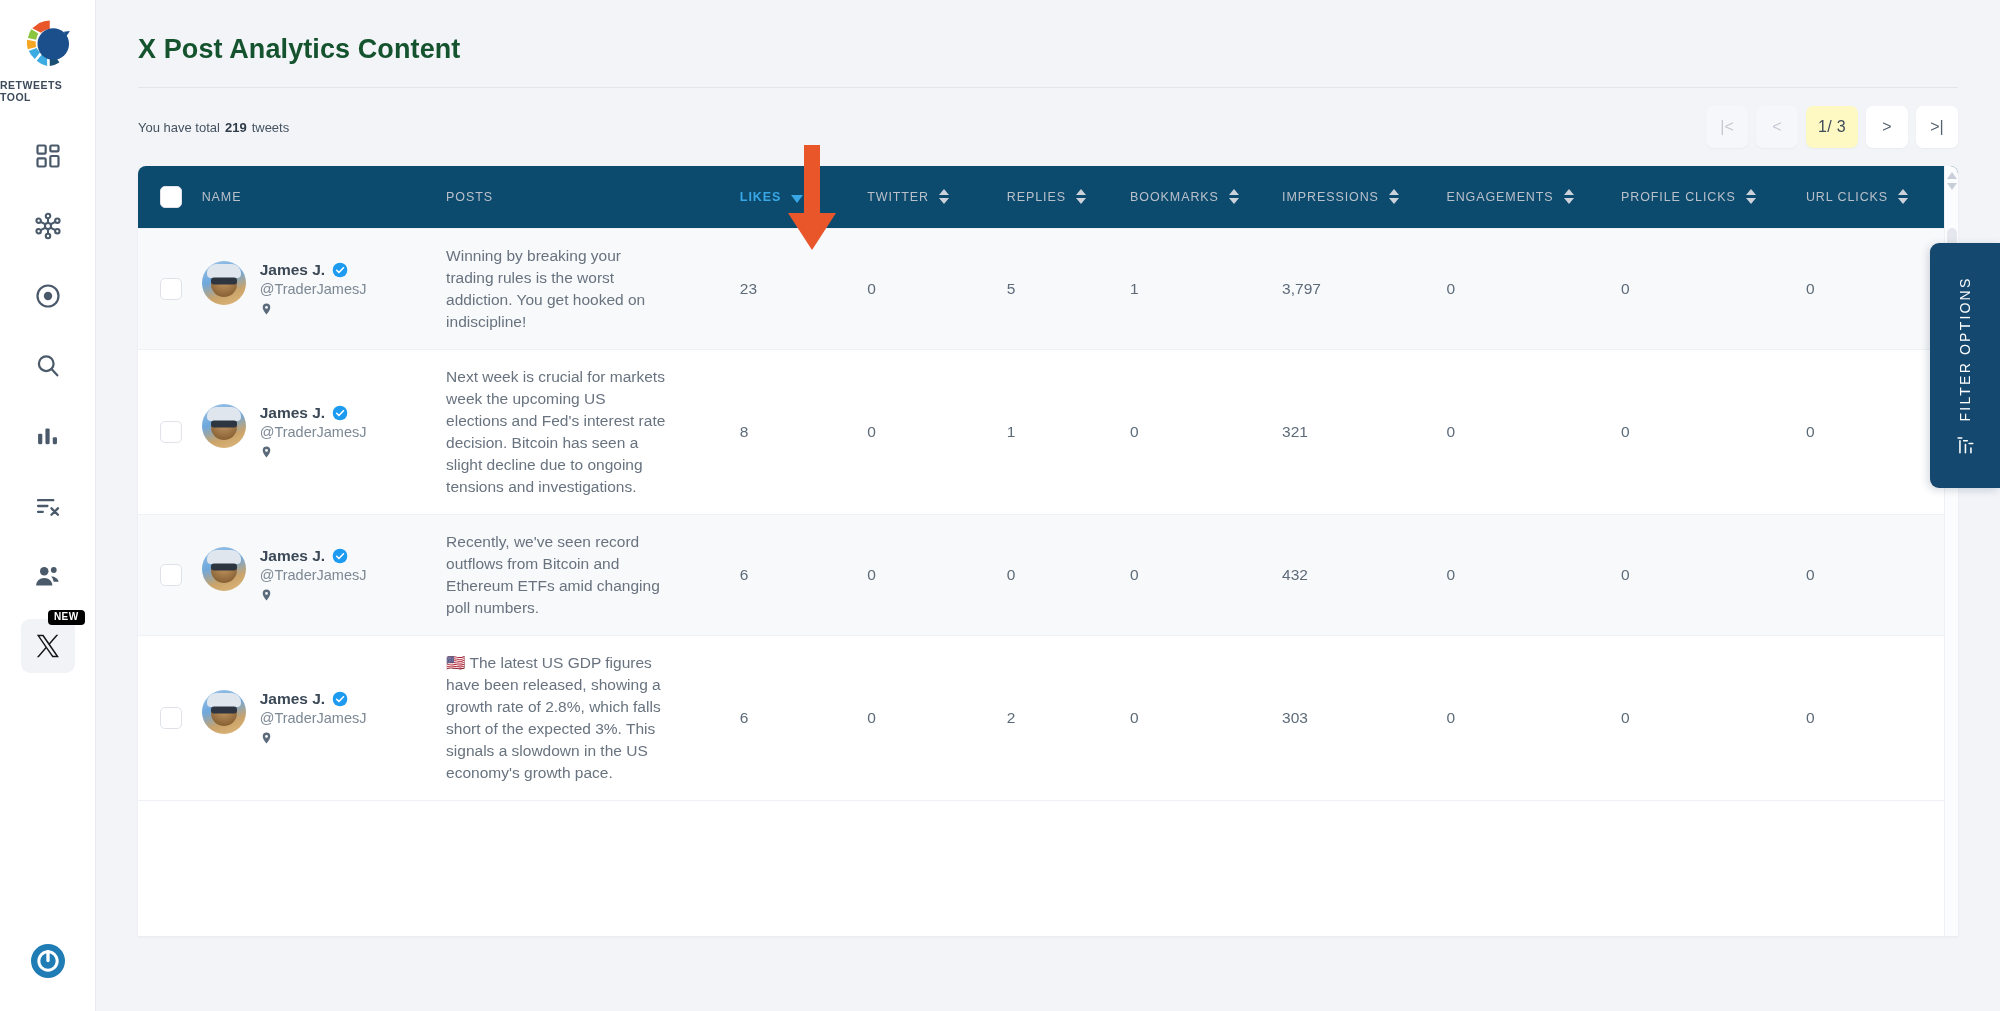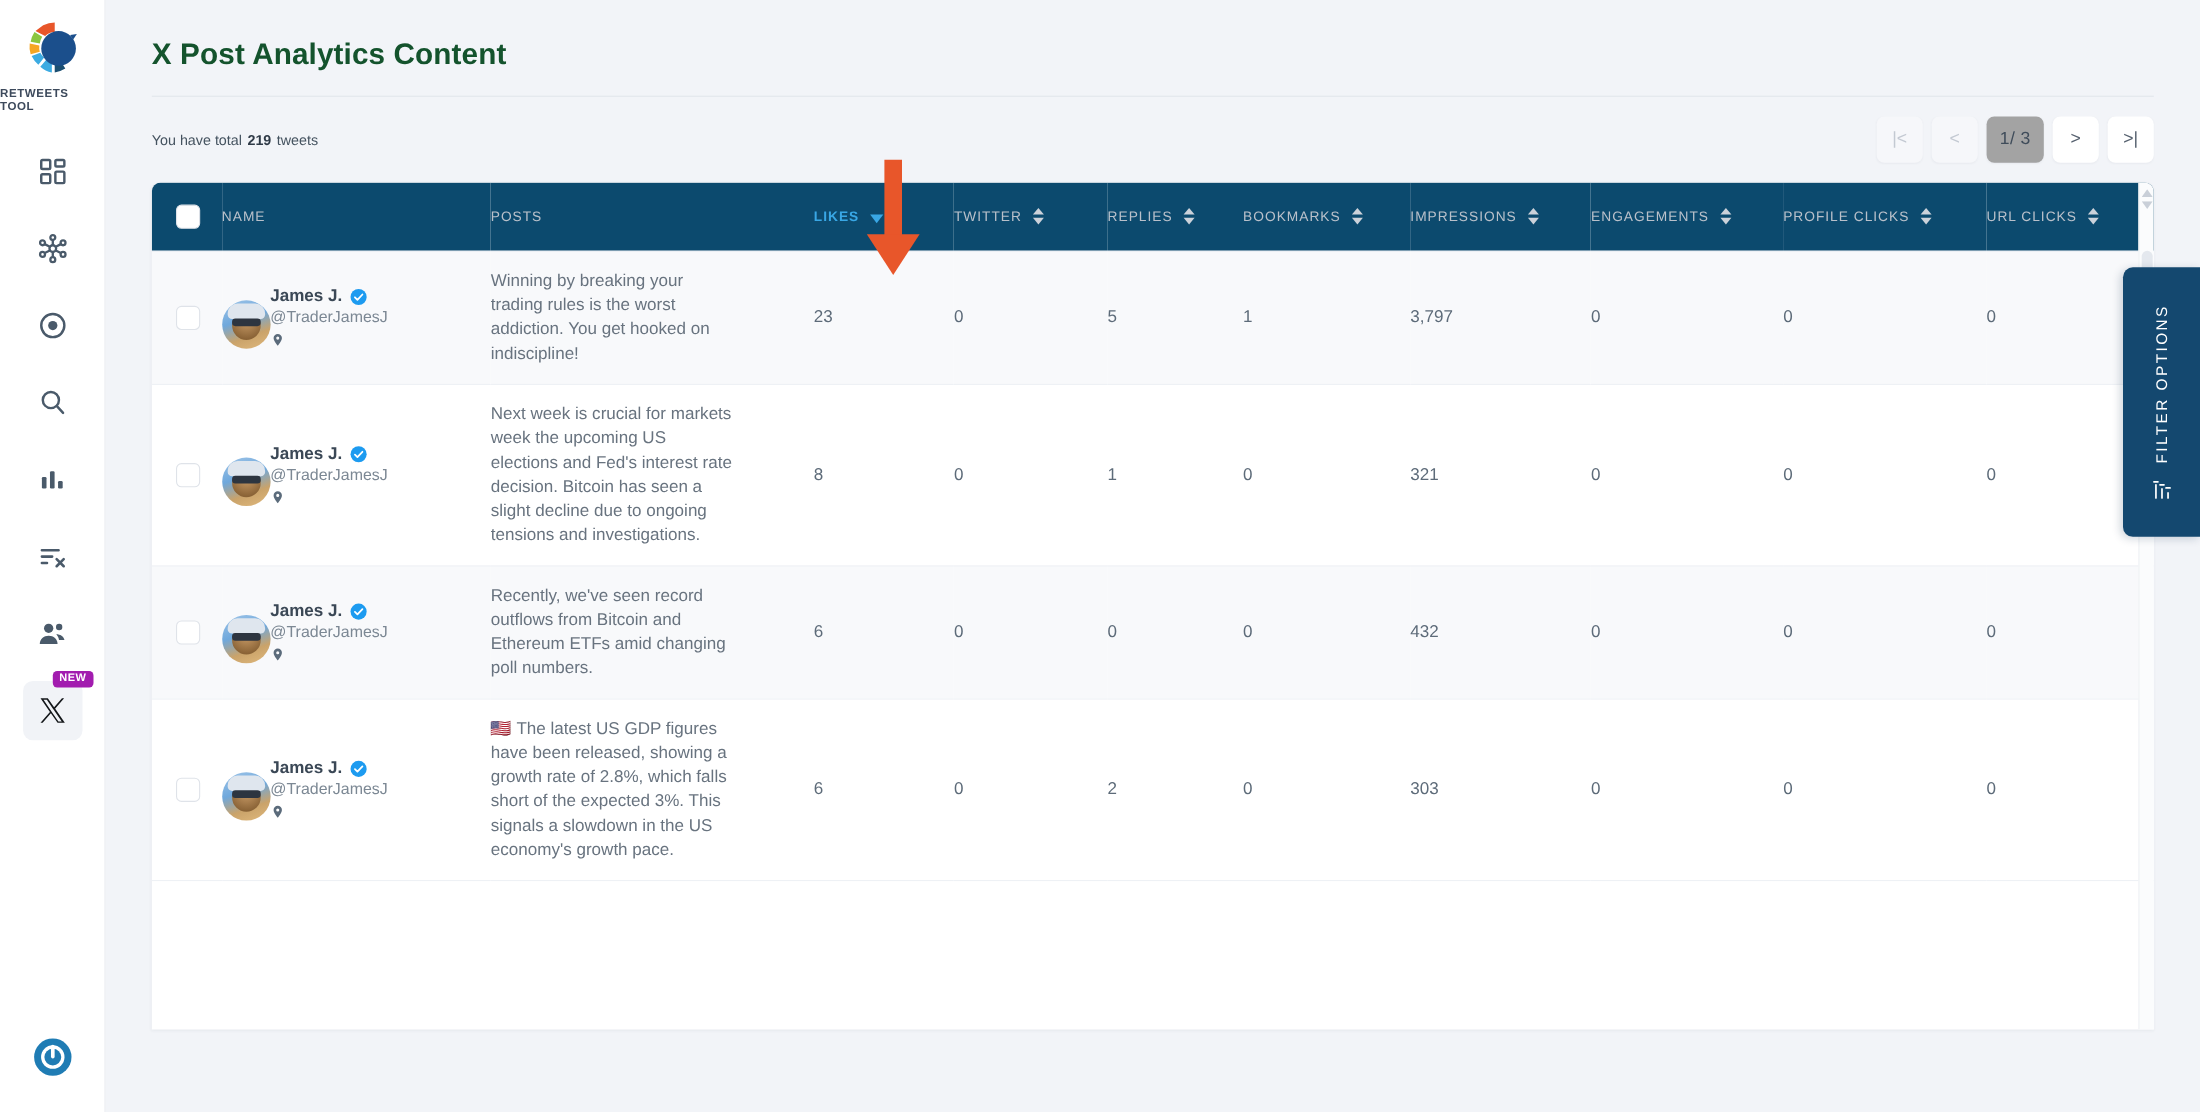--- a/index.html
+++ b/index.html
@@ -38,21 +38,21 @@
     margin-bottom: 16px;
     border-radius: 9px;
     position: relative;
     cursor: pointer;
     color: #4a5a6a;
   }
   .nav-item.active { background: #f1f3f7; }
   .nav-item svg { display:block; }
   .badge-new {
     position: absolute; top: -9px; right: -10px;
-    background: #a21caf; color: #fff;
+    background: #000000; color: #fff;
     font-size: 10px; font-weight: 700; letter-spacing: .4px;
     padding: 2px 6px 3px; border-radius: 4px;
     line-height: 1;
   }
   .power-wrap {
     position: absolute; bottom: 30px; left: 0; right: 0;
     display: flex; justify-content: center;
   }
 
   
@@ -95,21 +95,21 @@
     border-radius: 7px;
     display: flex; align-items: center; justify-content: center;
     font-size: 16px; color: #55606e;
     cursor: pointer;
     box-shadow: 0 1px 2px rgba(20,30,50,.04);
     user-select: none;
   }
   .pager-btn.disabled { background: #f6f7fa; color: #c3c9d2; }
   .pager-page {
     min-width: 52px; height: 42px; padding: 0 9px;
-    background: #a3a3a3; border-radius: 7px;
+    background: #fef9c3; border-radius: 7px;
     display:flex; align-items:center; justify-content:center;
     font-size: 16px; color: #3f4c5a; letter-spacing:.3px;
     box-shadow: 0 1px 2px rgba(20,30,50,.04);
   }
 
   
   .annot-arrow {
     position: absolute;
     left: 688px; top: 145px;
     width: 56px; height: 110px;
@@ -169,21 +169,21 @@
   }
   .grid tbody tr.alt td { background: #f8f9fb; }
 
   .chk {
     width: 22px; height: 22px;
     border: 1.5px solid #dfe3e9; border-radius: 5px;
     background: #fff; cursor: pointer; display:block;
   }
   .cell-pad-l { padding-left: 22px; }
 
-  .namecell { display: flex; align-items: flex-end; }
+  .namecell { display: flex; align-items: flex-start; gap: 14px; }
   .avatar {
     width: 44px; height: 44px; border-radius: 50%;
     flex: 0 0 44px; overflow: hidden; position: relative;
     background: linear-gradient(160deg,#9fc5e8 0%,#6fa8dc 40%,#caa36a 70%,#e0b97d 100%);
   }
   .avatar .face {
     position:absolute; left:50%; top:54%; transform:translate(-50%,-50%);
     width: 26px; height: 26px; border-radius: 50%;
     background: radial-gradient(circle at 50% 35%, #c79a66 0%, #8a6336 75%);
   }

